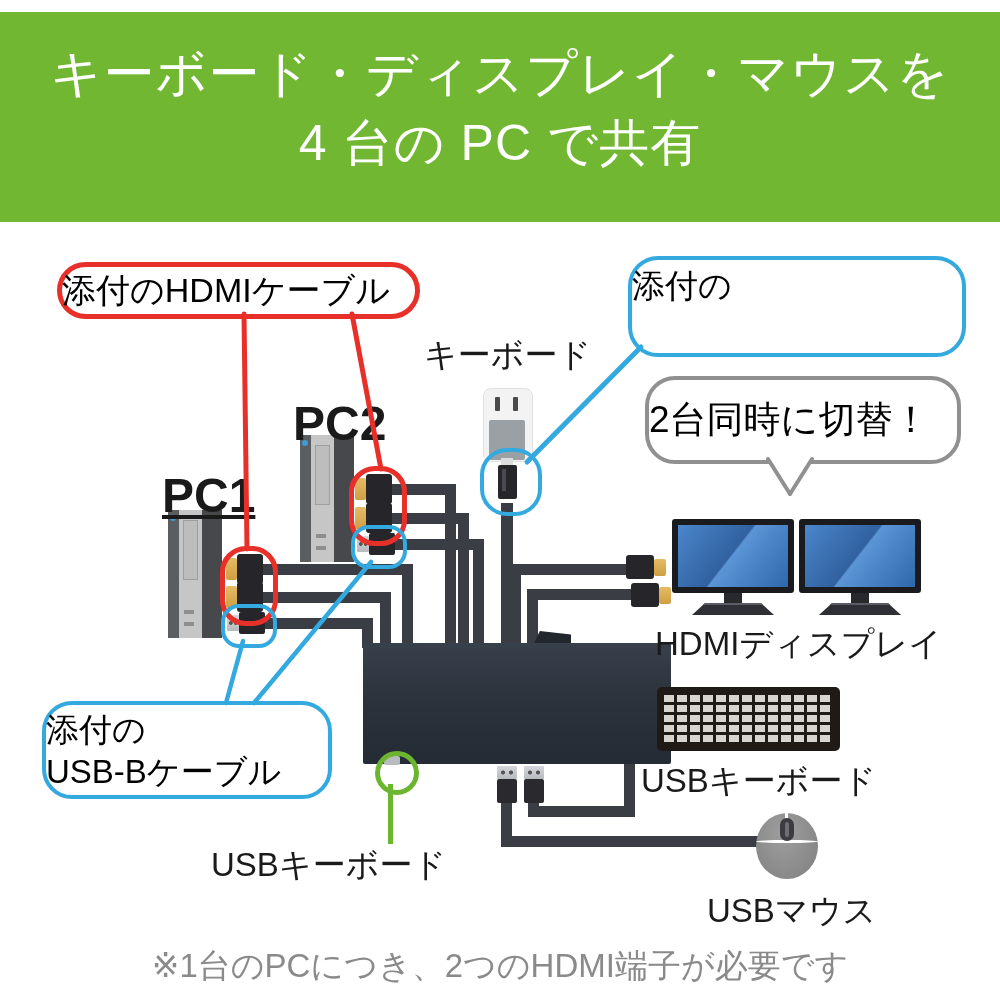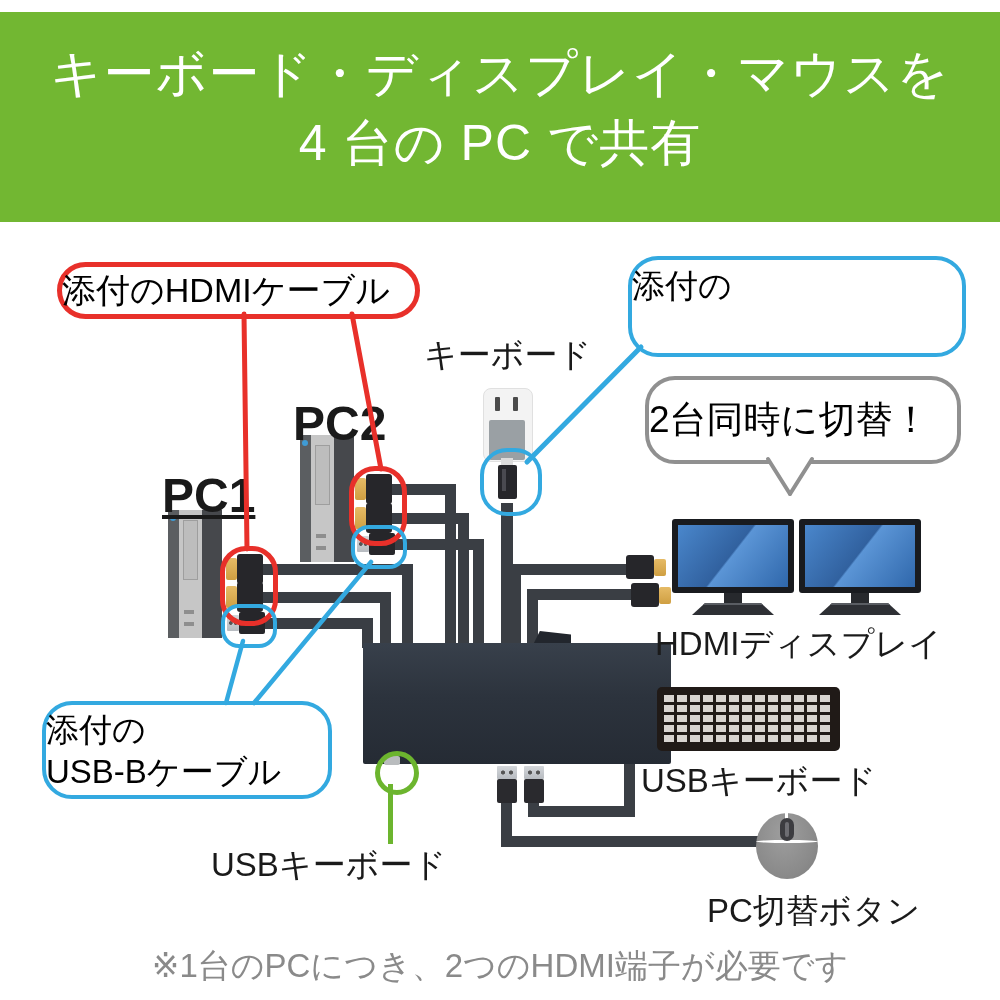--- a/index.html
+++ b/index.html
@@ -277,21 +277,21 @@
   <div class="lbl" style="left:641px;top:759px;font-size:33px;">USBキーボード</div>
 
   <div class="mouse">
     <i class="bodyy"></i>
       <i class="vline"></i>
       <i class="hline"></i>
       <i class="wheel">
         <i></i>
       </i>
   </div>
-  <div class="lbl" style="left:707px;top:889px;font-size:33px;">PC切替ボタン</div>
+  <div class="lbl" style="left:707px;top:889px;font-size:33px;">USBマウス</div>
 
   <div class="footnote">※1台のPCにつき、2つのHDMI端子が必要です</div>
 
   <svg class="overlay" width="1000" height="1000" viewBox="0 0 1000 1000">
     <line x1="244" y1="314" x2="247" y2="549" stroke="#e8302a" stroke-width="5" stroke-linecap="round"></line>
     <line x1="352" y1="314" x2="381" y2="469" stroke="#e8302a" stroke-width="5" stroke-linecap="round"></line>
     <line x1="641" y1="347" x2="527" y2="462" stroke="#33a9e0" stroke-width="5" stroke-linecap="round"></line>
     <line x1="226" y1="703" x2="243" y2="641" stroke="#33a9e0" stroke-width="4.5" stroke-linecap="round"></line>
     <line x1="254" y1="703" x2="371" y2="562" stroke="#33a9e0" stroke-width="4.5" stroke-linecap="round"></line>
     <polygon points="766,456 814,456 790,496" fill="#ffffff"></polygon>

